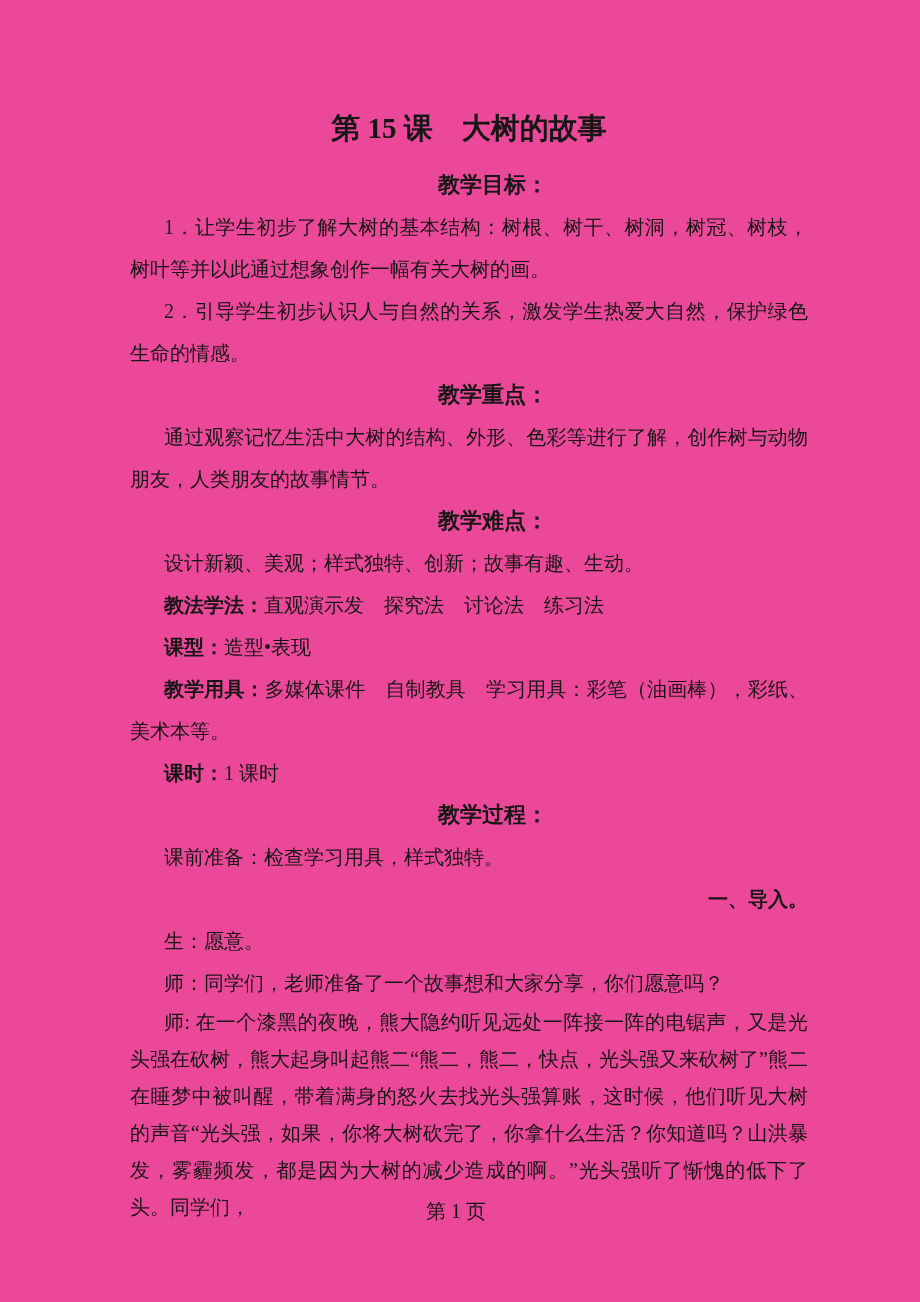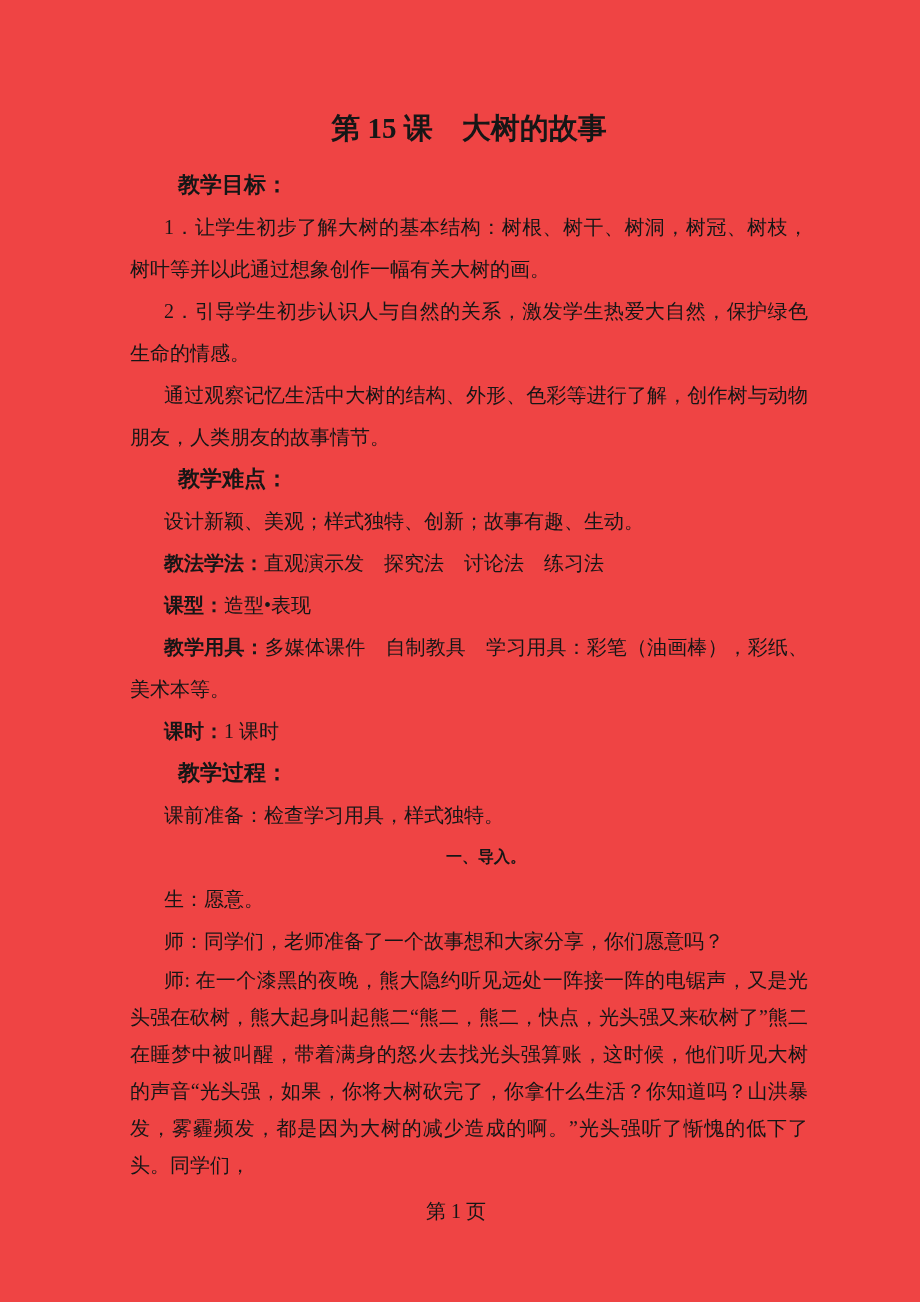--- a/index.html
+++ b/index.html
@@ -4,49 +4,49 @@
 <style>
   html, body {
     margin: 0;
     padding: 0;
     background: #ffffff;
   }
   .page {
     position: relative;
     width: 920px;
     height: 1302px;
-    background: #ef4444;
+    background: #ec4899;
     color: #161616;
     font-family: "Liberation Serif", "DejaVu Serif", serif;
     box-sizing: border-box;
     padding: 104px 112px 0 130px;
     overflow: hidden;
   }
   p { margin: 0; }
   .title {
     font-size: 29px;
     font-weight: bold;
     text-align: center;
     line-height: 48px;
     margin: 0 0 12px 0;
     text-indent: 0;
   }
   .heading {
     font-size: 22px;
     font-weight: bold;
     line-height: 42px;
     text-indent: 48px;
-    text-align: left;
+    text-align: center;
   }
   .subheading {
-    font-size: 16px;
+    font-size: 20px;
     font-weight: bold;
     line-height: 42px;
     text-indent: 34px;
-    text-align: center;
+    text-align: right;
   }
   .body {
     font-size: 20px;
     line-height: 42px;
     text-indent: 34px;
     text-align: justify;
   }
   .body .label {
     font-size: 20px;
     font-weight: bold;
@@ -69,20 +69,21 @@
 <body>
 
 <div class="page">
 
   <p class="title">第 15 课　大树的故事</p>
 
   <p class="heading">教学目标：</p>
   <p class="body">1．让学生初步了解大树的基本结构：树根、树干、树洞，树冠、树枝，树叶等并以此通过想象创作一幅有关大树的画。</p>
   <p class="body">2．引导学生初步认识人与自然的关系，激发学生热爱大自然，保护绿色生命的情感。</p>
 
+  <p class="heading">教学重点：</p>
   <p class="body">通过观察记忆生活中大树的结构、外形、色彩等进行了解，创作树与动物朋友，人类朋友的故事情节。</p>
 
   <p class="heading">教学难点：</p>
   <p class="body">设计新颖、美观；样式独特、创新；故事有趣、生动。</p>
 
   <p class="body"><span class="label">教法学法：</span><span>直观演示发　探究法　讨论法　练习法</span></p>
 
   <p class="body"><span class="label">课型：</span><span>造型•表现</span></p>
 
   <p class="body"><span class="label">教学用具：</span><span>多媒体课件　自制教具　学习用具：彩笔（油画棒），彩纸、美术本等。</span></p>

